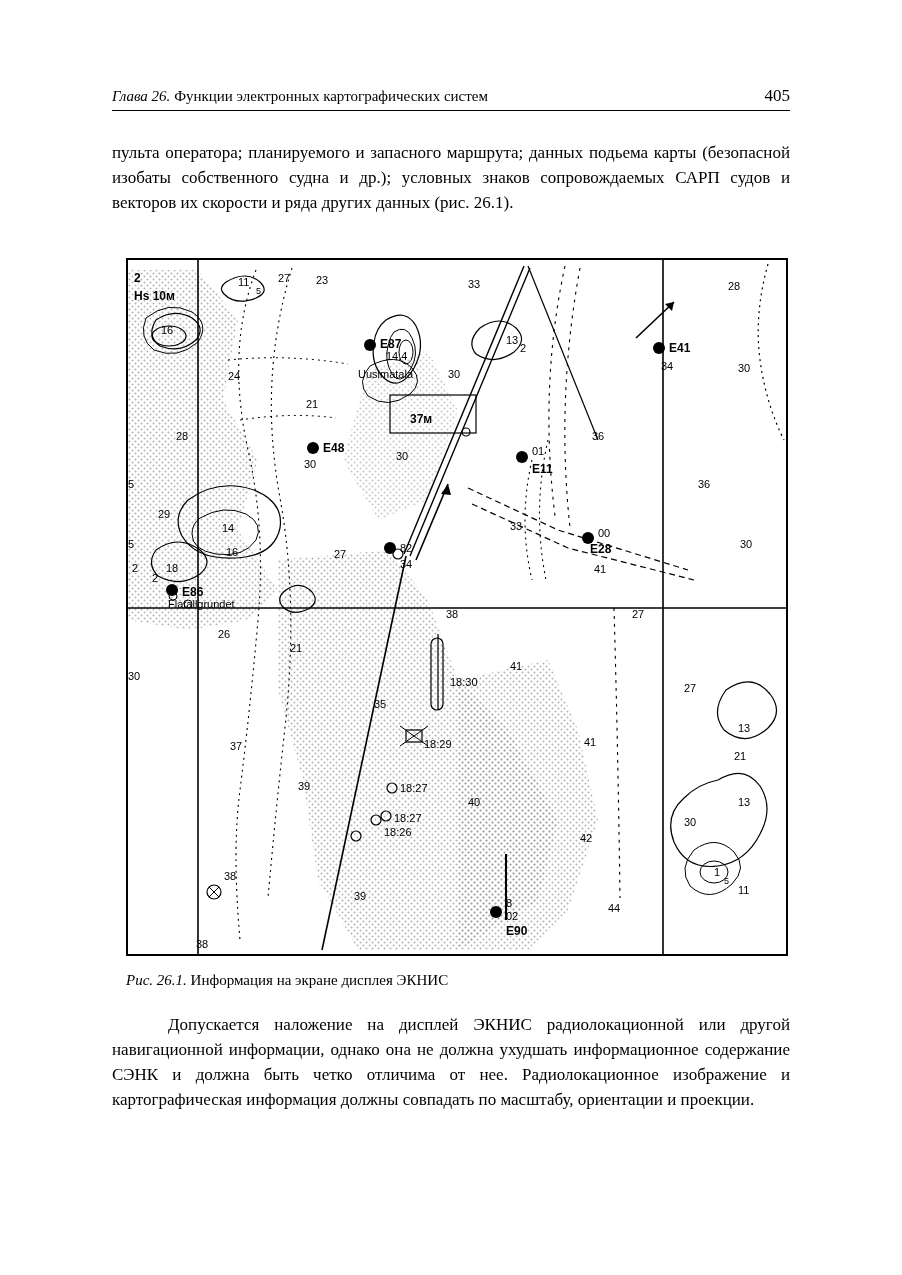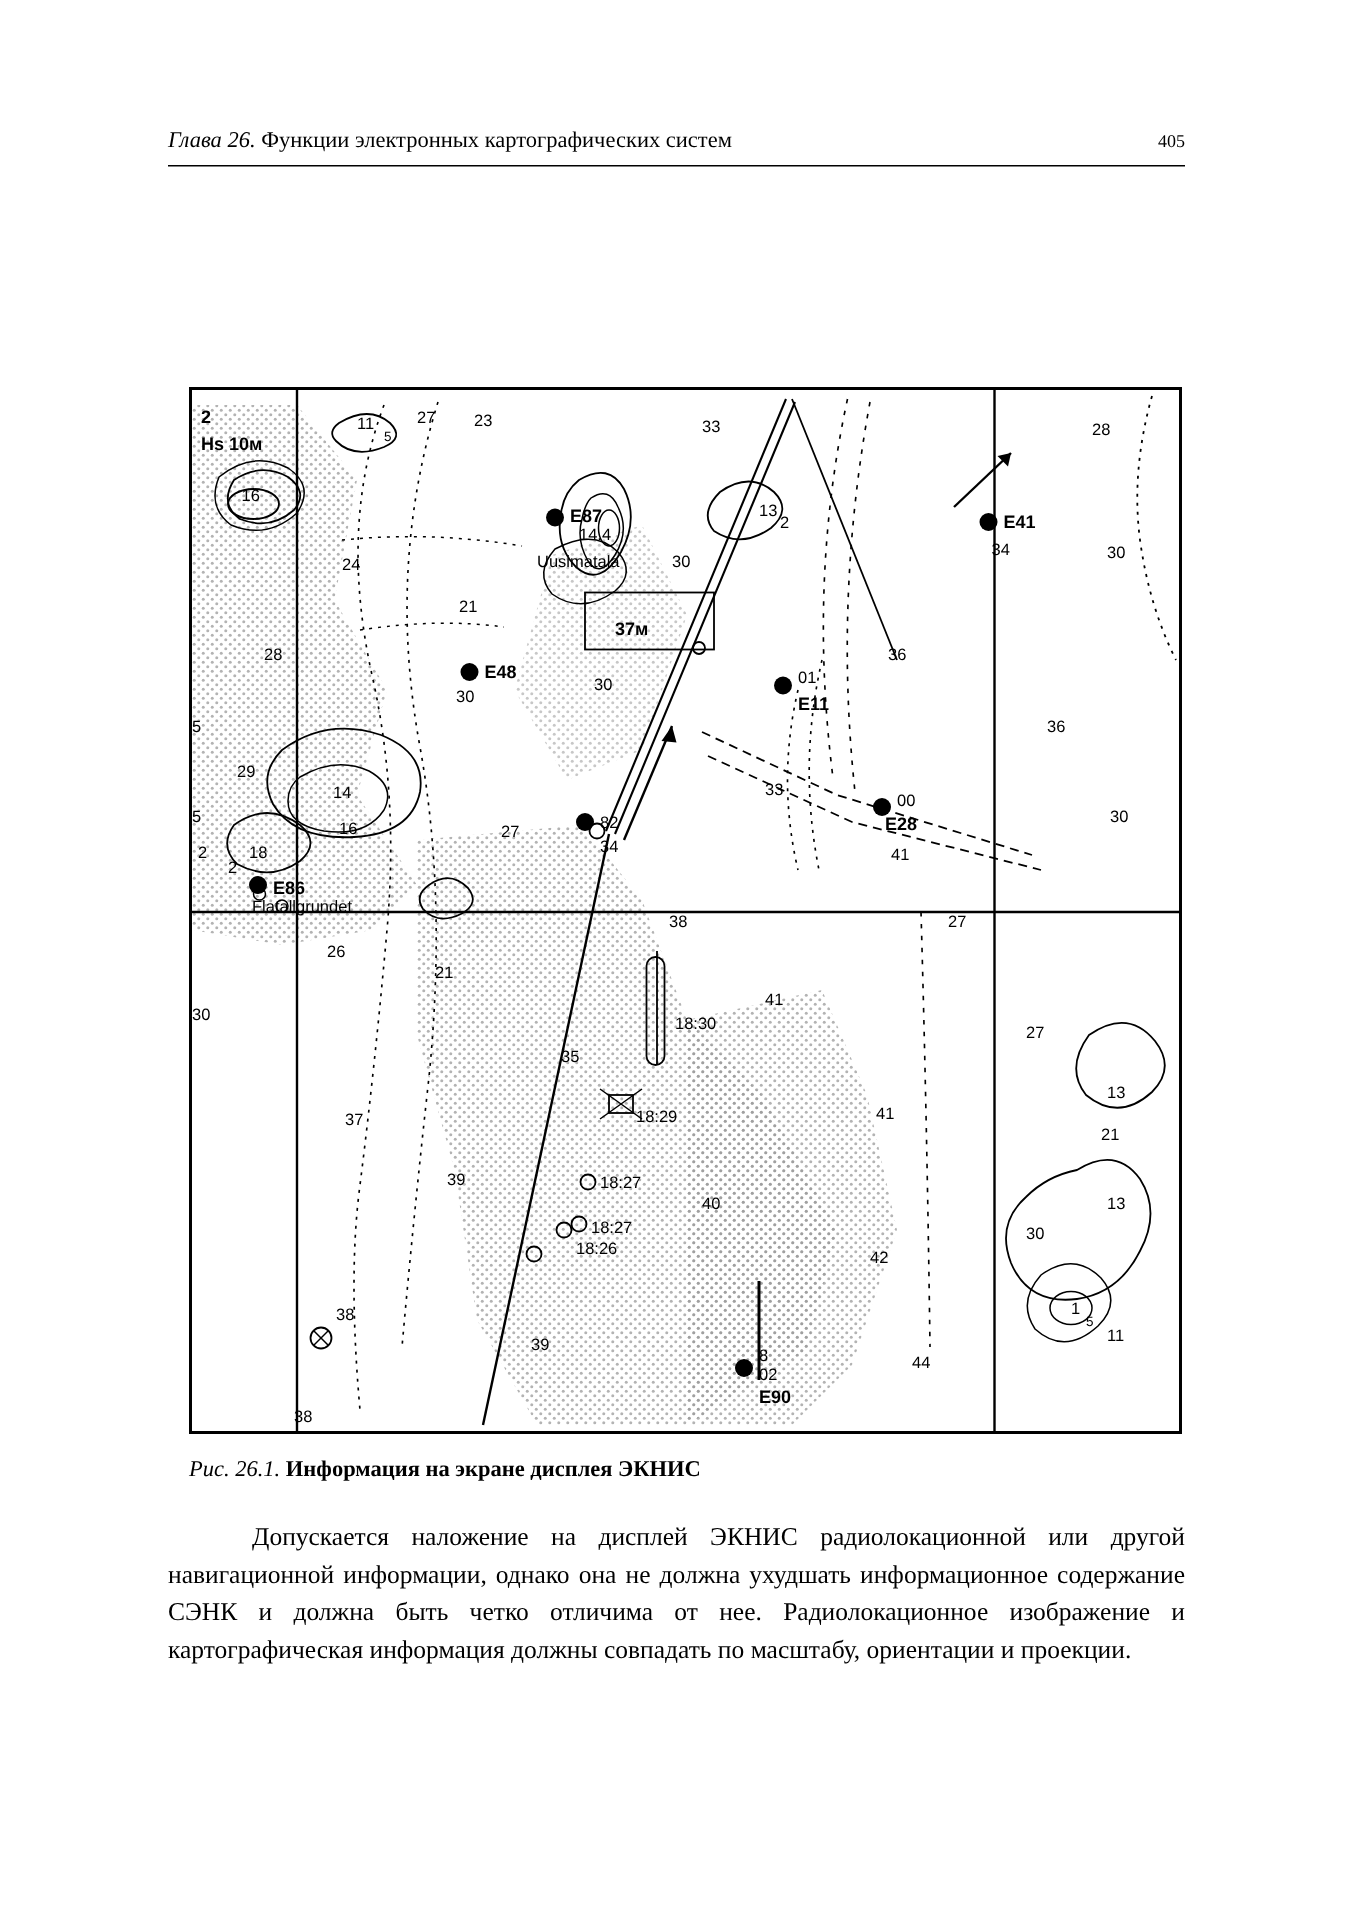--- a/index.html
+++ b/index.html
@@ -36,21 +36,21 @@
     align-items: baseline;
     justify-content: space-between;
   }
   .header-chapter {
     font-style: italic;
   }
   .header-title {
     font-style: normal;
   }
   .header-page {
-    font-size: 12px;
+    font-size: 17px;
   }
   .header-rule {
     position: absolute;
     left: 112px;
     top: 110px;
     width: 678px;
     height: 1px;
     background: #000;
   }
 
@@ -94,21 +94,21 @@
     left: 126px;
     top: 972px;
     width: 662px;
     font-size: 15px;
   }
   .caption .cap-num {
     font-style: italic;
     margin-top: 16px;
   }
   .caption .cap-text {
-    font-weight: bold;
+    font-weight: normal;
   }
 
   
   .watermark {
     position: absolute;
     left: 0;
     top: 1125px;
     width: 902px;
     height: 150px;
     pointer-events: none;
@@ -127,20 +127,21 @@
   <div class="header">
     <div class="header-line">
       <div>
         <span class="header-chapter">Глава 26.</span><span class="header-title"> Функции электронных картографических систем</span>
       </div>
       <div class="header-page">405</div>
     </div>
   </div>
   <div class="header-rule"></div>
 
+  <div class="para" id="para-top">пульта оператора; планируемого и запасного маршрута; данных подьема карты (безопасной изобаты собственного судна и др.); условных знаков сопровождаемых САРП судов и векторов их скорости и ряда других данных (рис. 26.1).</div>
 
   <div class="figure">
     <svg width="658" height="694" viewBox="0 0 658 694" xmlns="http://www.w3.org/2000/svg">
       <defs>
         <pattern id="dots" width="6" height="6" patternUnits="userSpaceOnUse">
           <circle cx="1.5" cy="1.5" r="1" fill="#9a9a9a"></circle>
           <circle cx="4.5" cy="4.5" r="1" fill="#9a9a9a"></circle>
         </pattern>
       </defs>
 

